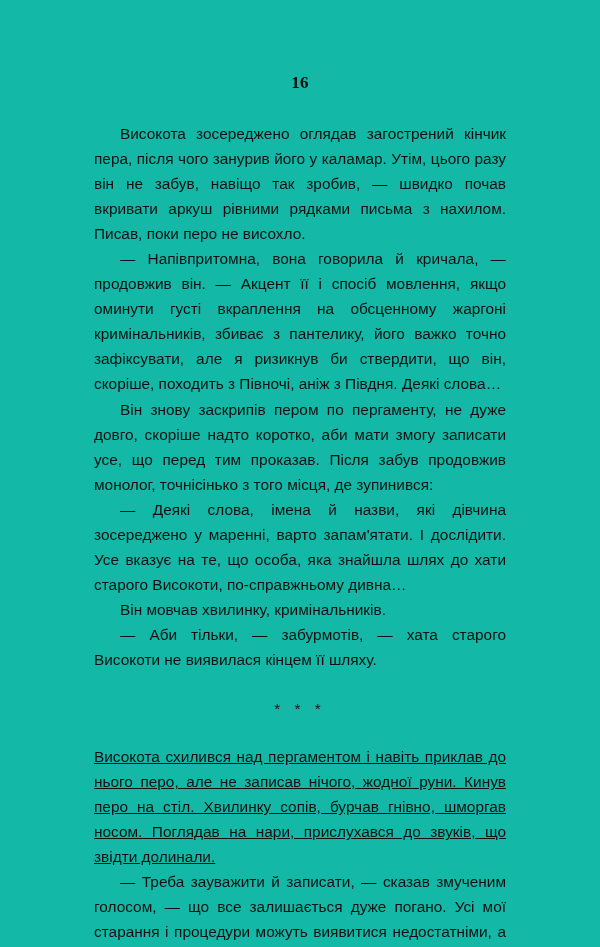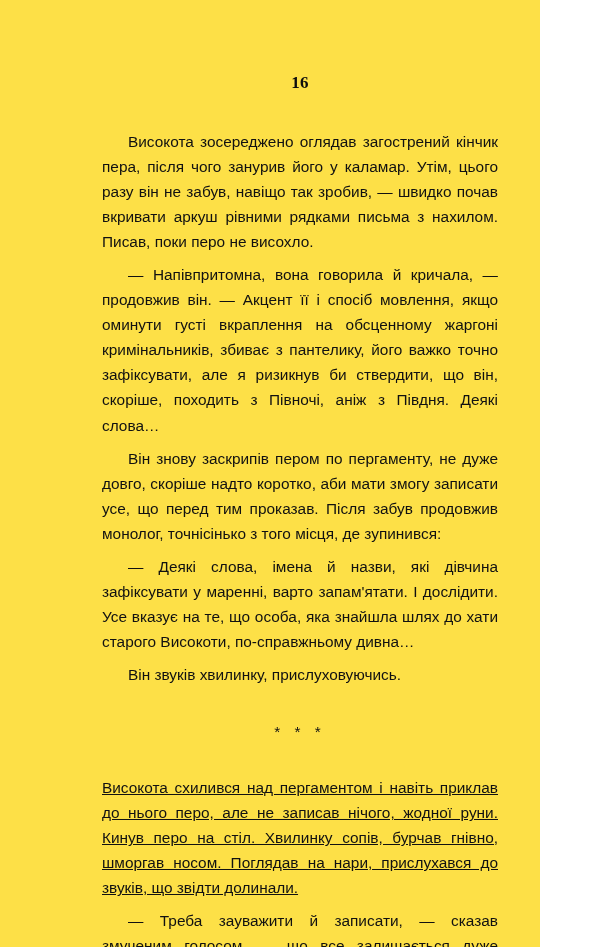--- a/index.html
+++ b/index.html
@@ -2,23 +2,23 @@
 <html><head>
 <meta charset="utf-8">
 <style>
   html, body {
     margin: 0;
     padding: 0;
     background: #ffffff;
   }
   .page {
     position: relative;
-    width: 540px;
+    width: 600px;
     height: 947px;
-    background: #fde047;
+    background: #14b8a6;
     overflow: hidden;
     font-family: "Liberation Sans", sans-serif;
     color: #101010;
     box-sizing: border-box;
   }
   .folio {
     position: absolute;
     top: 73px;
     left: 0;
     width: 600px;
@@ -29,21 +29,21 @@
     letter-spacing: 0.2px;
     color: #0d0d0d;
   }
   .textblock {
     position: absolute;
     left: 94px;
     top: 121px;
     width: 412px;
   }
   p.para {
-    margin: 8px;
+    margin: 0;
     padding: 0;
     text-align: justify;
     text-justify: inter-word;
     text-indent: 26px;
     font-size: 15.4px;
     line-height: 25.05px;
     color: #111111;
     hyphens: manual;
     word-spacing: 0px;
   }
@@ -69,22 +69,23 @@
 
 <div class="page">
 
   <div class="folio">16</div>
 
   <div class="textblock">
 
     <p class="para">Високота зосереджено оглядав загострений кінчик пера, після чого занурив його у каламар. Утім, цього разу він не забув, навіщо так зробив, — швидко почав вкривати аркуш рівними рядками письма з нахилом. Писав, поки перо не висохло.</p>
     <p class="para">— Напівпритомна, вона говорила й кричала, — продовжив він. — Акцент її і спосіб мовлення, якщо оминути густі вкраплення на обсценному жаргоні кримінальників, збиває з пантелику, його важко точно зафіксувати, але я ризикнув би ствердити, що він, скоріше, походить з Півночі, аніж з Півдня. Деякі слова…</p>
     <p class="para">Він знову заскрипів пером по пергаменту, не дуже довго, скоріше надто коротко, аби мати змогу записати усе, що перед тим проказав. Після забув продовжив монолог, точнісінько з того місця, де зупинився:</p>
-    <p class="para">— Деякі слова, імена й назви, які дівчина зафіксувати у маренні, варто запам'ятати. І дослідити. Усе вказує на те, що особа, яка знайшла шлях до хати старого Високоти, по-справжньому дивна…</p>
-    <p class="para">Він звуків хвилинку, прислуховуючись.</p>
+    <p class="para">— Деякі слова, імена й назви, які дівчина зосереджено у маренні, варто запам'ятати. І дослідити. Усе вказує на те, що особа, яка знайшла шлях до хати старого Високоти, по-справжньому дивна…</p>
+    <p class="para">Він мовчав хвилинку, кримінальників.</p>
+    <p class="para">— Аби тільки, — забурмотів, — хата старого Високоти не виявилася кінцем її шляху.</p>
 
     <div class="spacer-before-sep"></div>
     <p class="sep">* * *</p>
     <div class="spacer-after-sep"></div>
 
     <p class="para noindent">Високота схилився над пергаментом і навіть приклав до нього перо, але не записав нічого, жодної руни. Кинув перо на стіл. Хвилинку сопів, бурчав гнівно, шморгав носом. Поглядав на нари, прислухався до звуків, що звідти долинали.</p>
 
     <p class="para">
       <span>— Треба зауважити й записати, — сказав змученим голосом, — що все залишається дуже погано. Усі мої старання і процедури можуть виявитися недостатніми, а зусилля — марними. Мої побоювання мали під собою підґрунтя. Рана заражена. У дівчини сильна гарячка. Уже з'явилися три з чотирьох кардинальних проявів гострого стану запалення. </span>
     </p>

